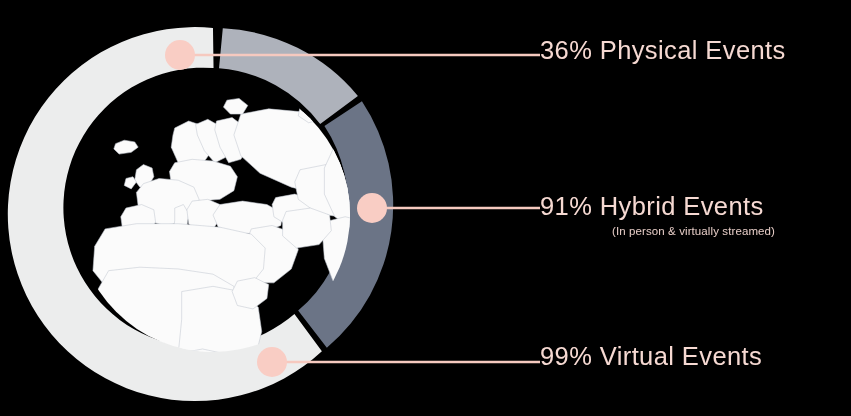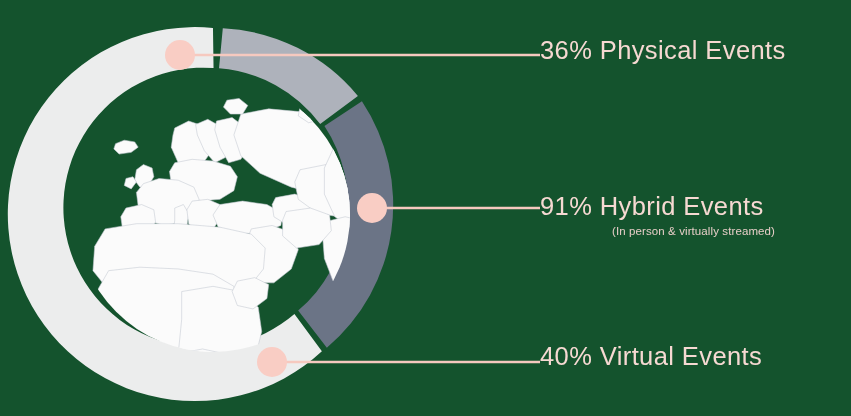--- a/index.html
+++ b/index.html
@@ -9,21 +9,21 @@
   body {
     width: 851px;
     height: 416px;
     overflow: hidden;
     font-family: "Liberation Sans", sans-serif;
   }
   #infographic {
     position: relative;
     width: 851px;
     height: 416px;
-    background: #14532d;
+    background: #000000;
   }
   #donut-wrap {
     position: absolute;
     left: 0;
     top: 0;
     width: 430px;
     height: 416px;
   }
   #donut-svg {
     position: absolute;
@@ -189,18 +189,18 @@
     <div class="legend-row" id="row-physical">
       <div class="legend-label">36% Physical Events</div>
     </div>
 
     <div class="legend-row" id="row-hybrid">
       <div class="legend-label">91% Hybrid Events</div>
       <div class="legend-sub">(In person &amp; virtually streamed)</div>
     </div>
 
     <div class="legend-row" id="row-virtual">
-      <div class="legend-label">40% Virtual Events</div>
+      <div class="legend-label">99% Virtual Events</div>
     </div>
 
   </div>
 
 </div>
 
 </body></html>

